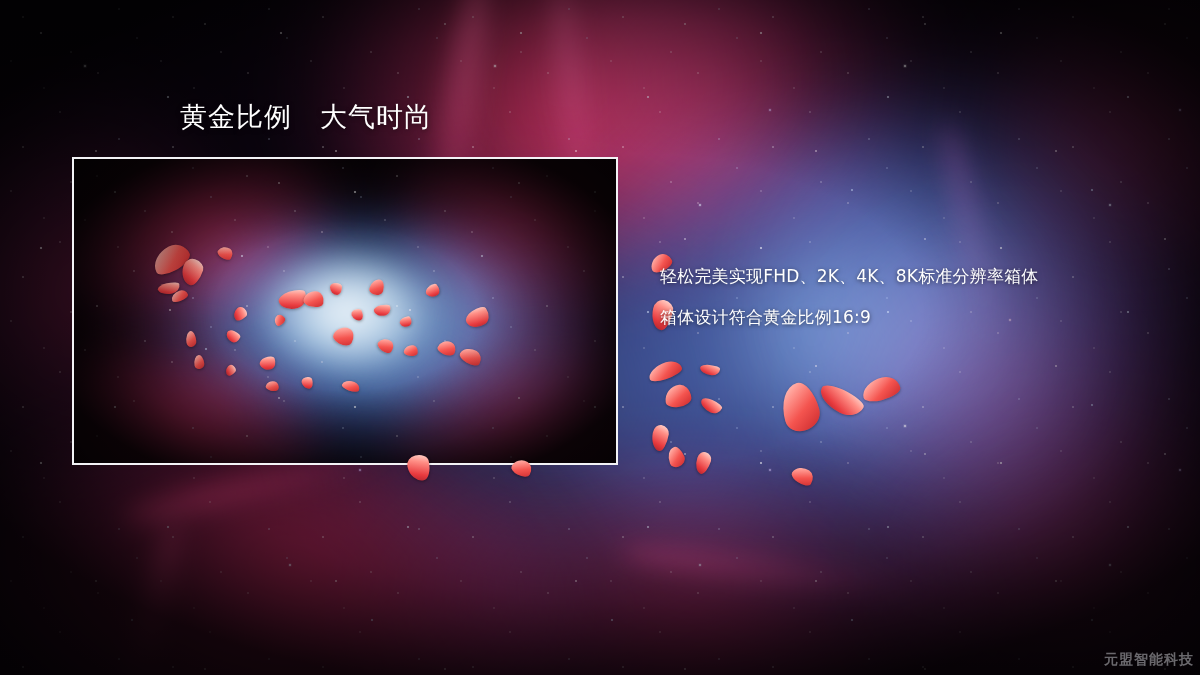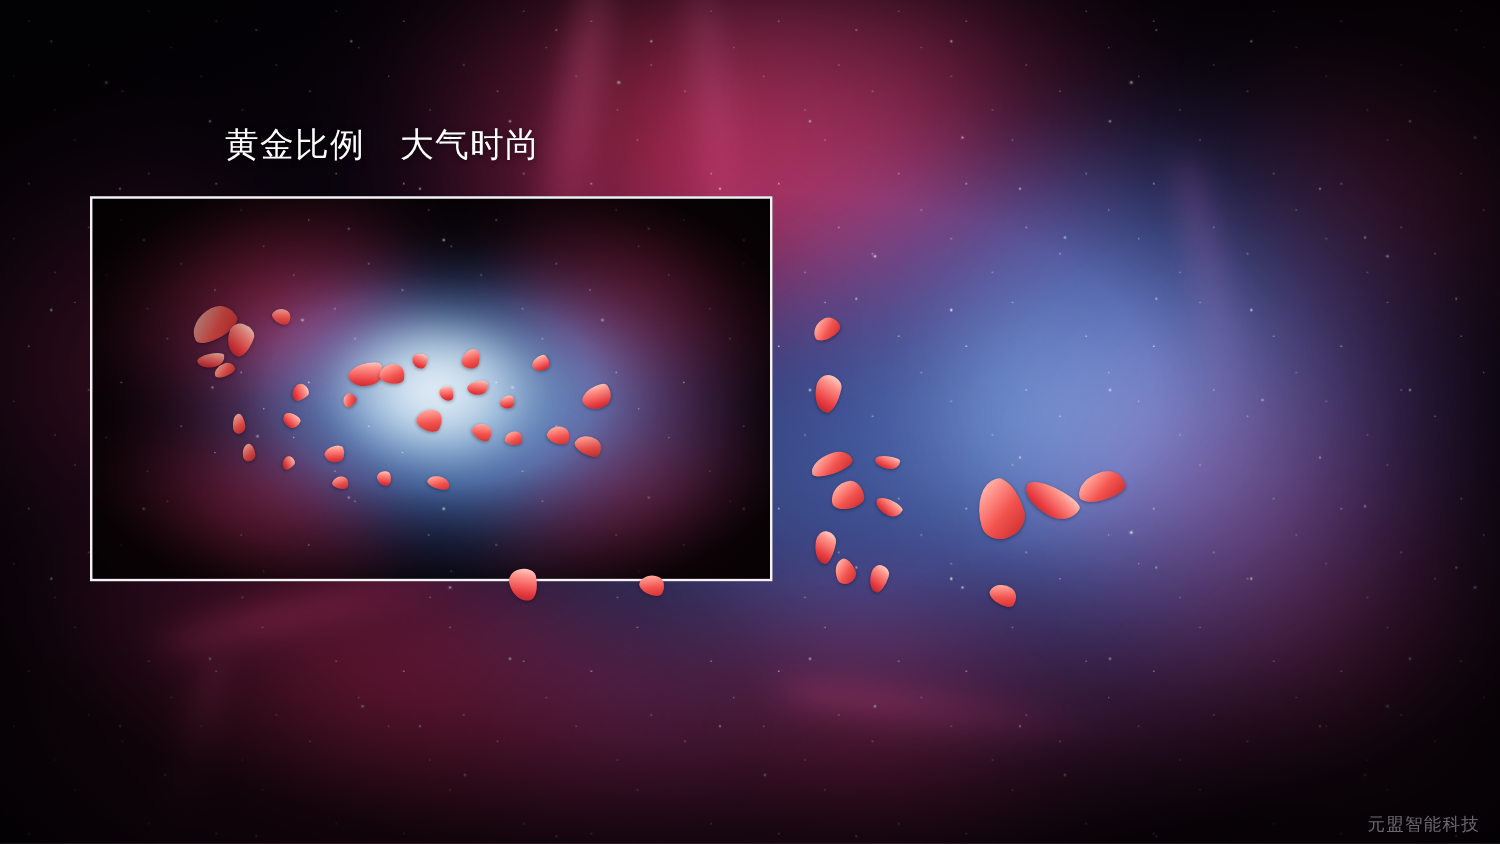--- a/index.html
+++ b/index.html
@@ -5,21 +5,21 @@
   html, body {
     margin: 0;
     padding: 0;
     background: #000;
   }
   .slide {
     position: relative;
     width: 1200px;
     height: 675px;
     overflow: hidden;
-    background: #404040;
+    background: #4c1d95;
     font-family: "DejaVu Sans", "Liberation Sans", sans-serif;
   }
 
   
   .bg-base {
     position: absolute;
     inset: 0;
     background: #0b0410;
   }
   .neb {
@@ -238,25 +238,26 @@
     font-size: 17px;
     line-height: 41px;
     letter-spacing: 0.2px;
     text-shadow: 0 1px 4px rgba(0,0,0,0.6);
   }
   .copy .line { white-space: nowrap; }
 
   
   .watermark {
     position: absolute;
-    right: 16px;
+    right: 6px;
     bottom: 6px;
     color: rgba(168,168,172,0.62);
     font-size: 14px;
     letter-spacing: 1px;
+    font-weight: bold;
   }
 </style>
 </head>
 <body>
 
 <div class="slide">
 
   <div class="bg-base">
     <div class="neb neb-r6"></div>
     <div class="neb neb-r1"></div>
@@ -347,17 +348,19 @@
     <div class="petal" style="position:absolute; left:862px; top:378px; width:38px; height:22px; transform:rotate(-14deg);"></div>
     <div class="petal alt" style="position:absolute; left:652px; top:425px; width:16px; height:26px; transform:rotate(10deg);"></div>
     <div class="petal" style="position:absolute; left:668px; top:447px; width:16px; height:20px; transform:rotate(-22deg);"></div>
     <div class="petal alt" style="position:absolute; left:696px; top:452px; width:14px; height:22px; transform:rotate(18deg);"></div>
     <div class="petal" style="position:absolute; left:792px; top:468px; width:22px; height:16px; transform:rotate(34deg);"></div>
     <div class="petal alt" style="position:absolute; left:408px; top:455px; width:22px; height:26px; transform:rotate(-12deg);"></div>
     <div class="petal" style="position:absolute; left:512px; top:460px; width:20px; height:16px; transform:rotate(28deg);"></div>
   </div>
 
   <div class="copy">
+    <div class="line">轻松完美实现FHD、2K、4K、8K标准分辨率箱体</div>
+    <div class="line">箱体设计符合黄金比例16:9</div>
   </div>
 
   <div class="watermark">元盟智能科技</div>
 
 </div>
 
 </body></html>

